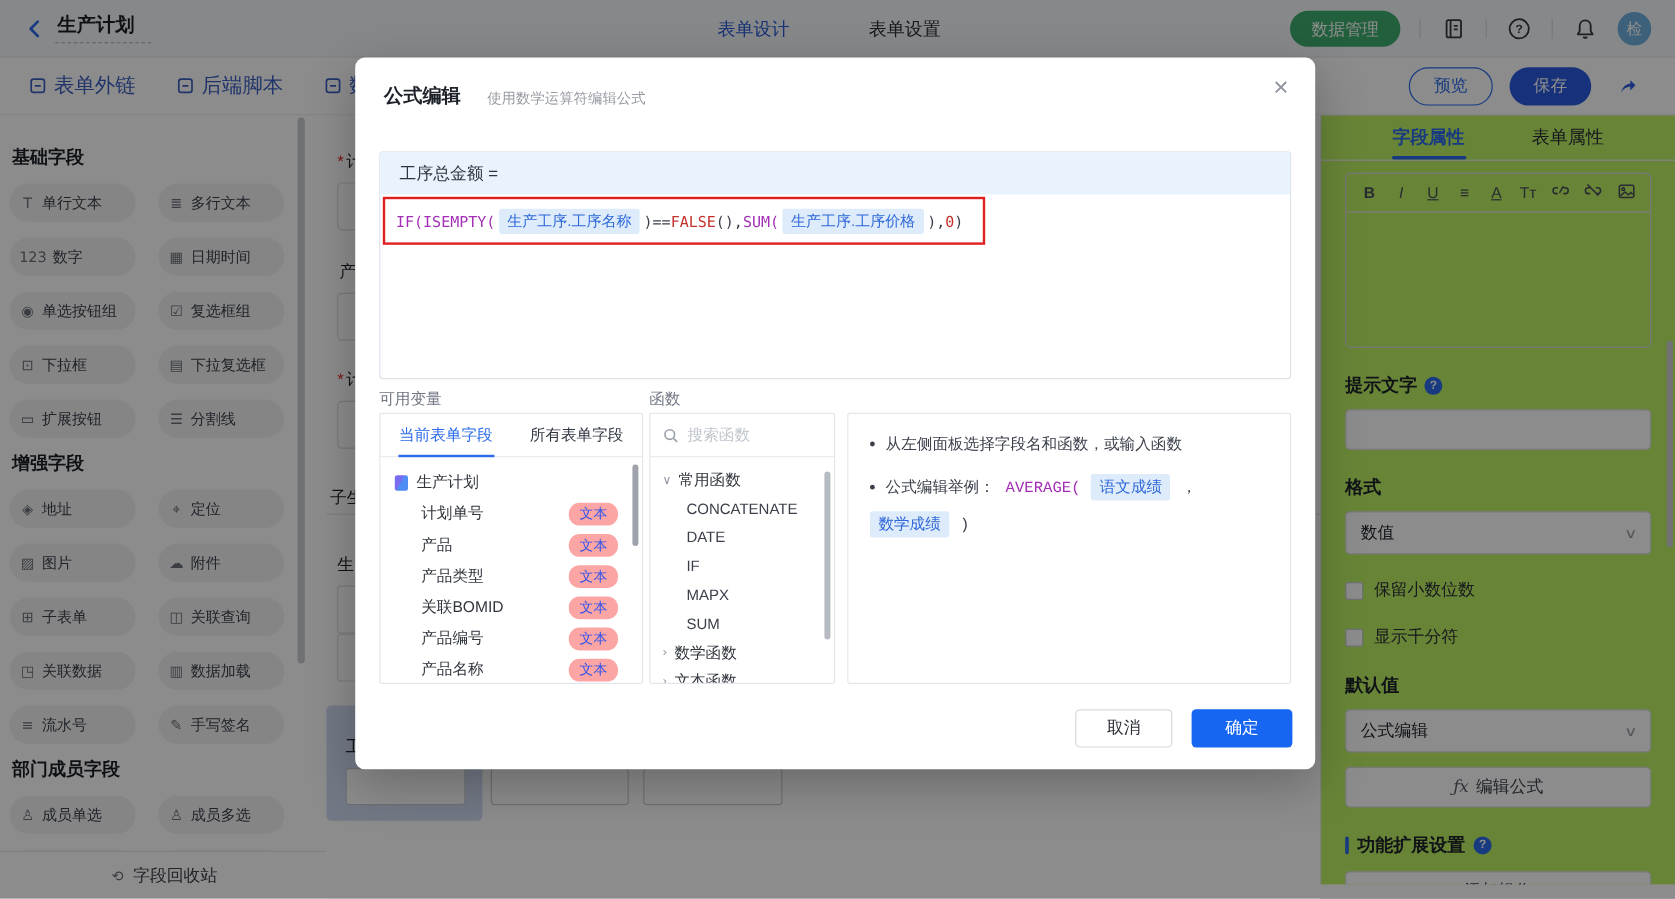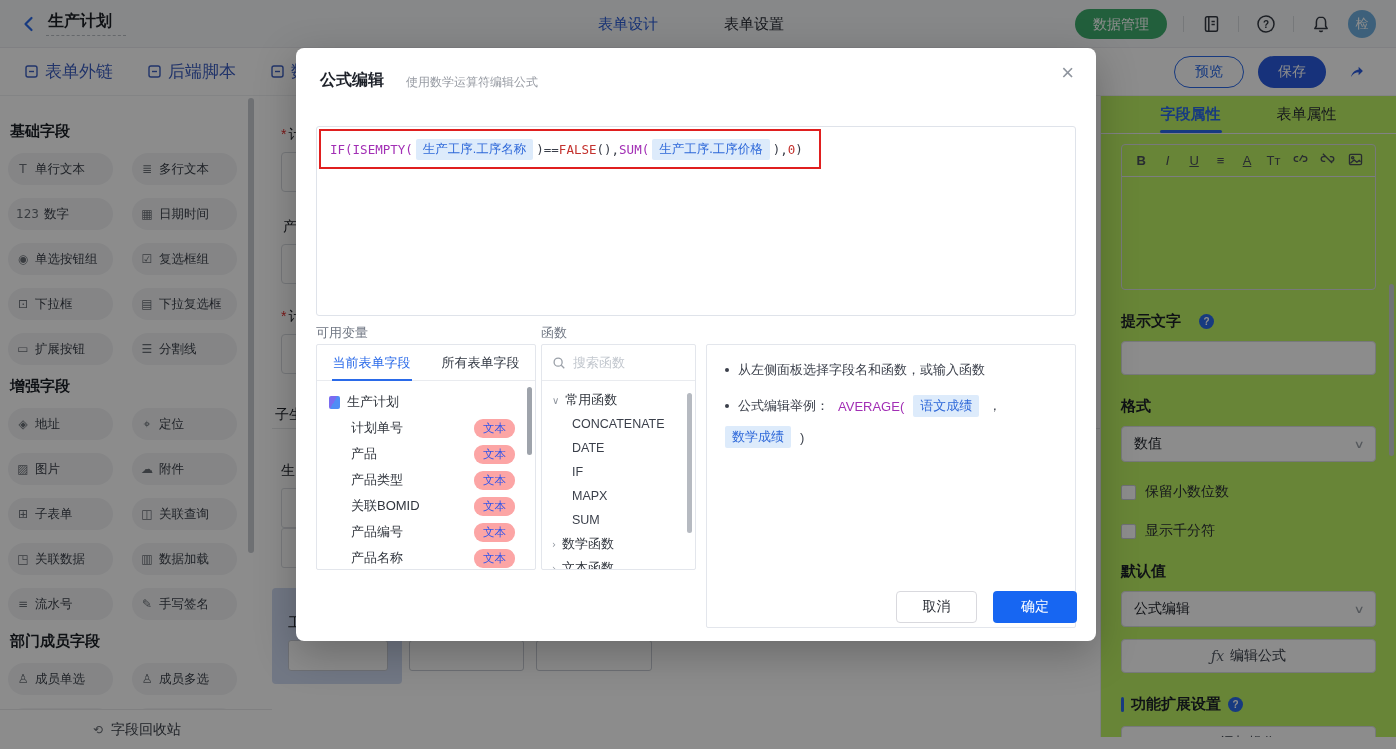--- a/index.html
+++ b/index.html
@@ -68,21 +68,21 @@
             display: flex; justify-content: center; gap: 56px; align-items: center; font-size: 15px; }
   .r-tab { color: #2a2e36; cursor: pointer; position: relative; height: 100%; display: flex; align-items: center; }
   .r-tab.active { color: #2a6ae9; font-weight: 700; }
   .r-tab.active::after { content: ""; position: absolute; left: 50%; transform: translateX(-50%); bottom: 0;
                          width: 62px; height: 3px; background: #2a6ae9; border-radius: 2px; }
   .editor { margin-top: 10px; border: 1px solid #d9dce1; border-radius: 4px; height: 146px; }
   .ed-toolbar { height: 32px; border-bottom: 1px solid #e2e5e9; display: flex; align-items: center;
                 justify-content: space-around; padding: 0 6px; color: #4a505a; font-size: 13px; }
   .ed-tool { cursor: pointer; min-width: 14px; text-align: center; }
   .ed-b { font-weight: 700; } .ed-i { font-style: italic; } .ed-u, .ed-a { text-decoration: underline; }
-  .r-label { margin-top: 22px; font-size: 15px; font-weight: 700; color: #1d2129; display: flex; align-items: center; gap: 18px; }
+  .r-label { margin-top: 22px; font-size: 15px; font-weight: 700; color: #1d2129; display: flex; align-items: center; gap: 6px; }
   .help-ic { width: 15px; height: 15px; border-radius: 50%; background: #2a6ae9; color: #fff; font-size: 10px; font-weight: 700;
              display: flex; align-items: center; justify-content: center; cursor: pointer; }
   .r-input { margin-top: 10px; width: 100%; height: 34px; border: 1px solid #d9dce1; border-radius: 4px; background: #fff; }
   .r-select { margin-top: 10px; width: 100%; height: 36px; border: 1px solid #d9dce1; border-radius: 4px; background: #fff;
               display: flex; align-items: center; justify-content: space-between; padding: 0 12px; font-size: 14px; color: #23272e; cursor: pointer; }
   .chev { color: #9aa0a8; font-size: 11px; transform: scaleX(1.4); font-family: "DejaVu Sans", sans-serif; }
   .cb-row { margin-top: 21px; display: flex; align-items: center; gap: 9px; font-size: 14px; color: #2a2e36; }
   .cb-box { width: 15px; height: 15px; border: 1px solid #c8ccd2; border-radius: 2px; background: #fff; cursor: pointer; }
   .r-btn { margin-top: 12px; width: 100%; height: 34px; border: 1px solid #d9dce1; border-radius: 4px; background: #fff;
            display: flex; align-items: center; justify-content: center; gap: 6px; font-size: 14px; color: #3a404a; cursor: pointer; }
@@ -126,21 +126,21 @@
   .fn-search { height: 36px; border-bottom: 1px solid #e9ebef; display: flex; align-items: center; gap: 7px; padding: 0 10px; }
   .fn-search input { border: none; outline: none; width: 100px; font-size: 13px; color: #30353d;
                      font-family: "Liberation Sans", "DejaVu Sans", sans-serif; }
   .fn-search input::placeholder { color: #c1c6cd; }
   .fn-list { padding: 7px 0 0 10px; }
   .fn-grp { display: flex; align-items: center; gap: 6px; height: 24px; font-size: 13px; color: #30353d; cursor: pointer; }
   .grp-chev { color: #8f959e; font-size: 10px; font-family: "DejaVu Sans", sans-serif; }
   .fn-item { height: 24px; display: flex; align-items: center; padding-left: 20px; font-size: 12.5px; color: #3a3f4a; cursor: pointer; }
   .fn-scroll { position: absolute; right: 3px; top: 48px; width: 5px; height: 140px; background: #b6bac1; border-radius: 3px; }
 
-  .hint-panel { position: absolute; left: 410px; top: 296px; width: 370px; height: 284px; border: 1px solid #e3e6ec; border-radius: 2px; padding: 16px 18px; }
+  .hint-panel { position: absolute; left: 410px; top: 296px; width: 370px; height: 226px; border: 1px solid #e3e6ec; border-radius: 2px; padding: 16px 18px; font-family: Liberation Mono, monospace; }
   .hint-row { display: flex; align-items: center; gap: 9px; font-size: 13px; color: #3a3f4a; margin-bottom: 16px; flex-wrap: wrap; }
   .bullet { width: 4px; height: 4px; border-radius: 50%; background: #3a3f4a; flex: none; }
   .h-fn { color: #a22fb5; }
   .h-chip { background: #ddebfb; color: #2e68d9; padding: 2px 7px; border-radius: 2px; cursor: pointer; }
 
   .m-footer { position: absolute; top: 543px; left: 0; width: 100%; height: 32px; }
   .btn-cancel { position: absolute; left: 600px; width: 81px; height: 32px; border: 1px solid #d9d9de; border-radius: 4px;
                 background: #fff; font-size: 14px; color: #2a2e36; cursor: pointer; }
   .btn-ok { position: absolute; left: 697px; width: 84px; height: 32px; border: none; border-radius: 4px;
             background: #1766f2; font-size: 14px; color: #fff; cursor: pointer; }
@@ -468,20 +468,21 @@
   </aside>
 
   <div class="overlay"></div>
 
   <div class="modal">
     <div class="m-title">公式编辑</div>
     <div class="m-sub">使用数学运算符编辑公式</div>
     <div class="m-close">×</div>
 
     <div class="f-box">
+      <div class="f-head">工序总金额 =</div>
       <div class="f-red">
 
       <span class="tok fn">IF(ISEMPTY(</span>
           <span class="tok chip">生产工序.工序名称</span>
           <span class="tok plain">)==</span>
           <span class="tok kw">FALSE</span>
           <span class="tok plain">(),</span>
           <span class="tok fn">SUM(</span>
           <span class="tok chip">生产工序.工序价格</span>
           <span class="tok plain">),</span>

